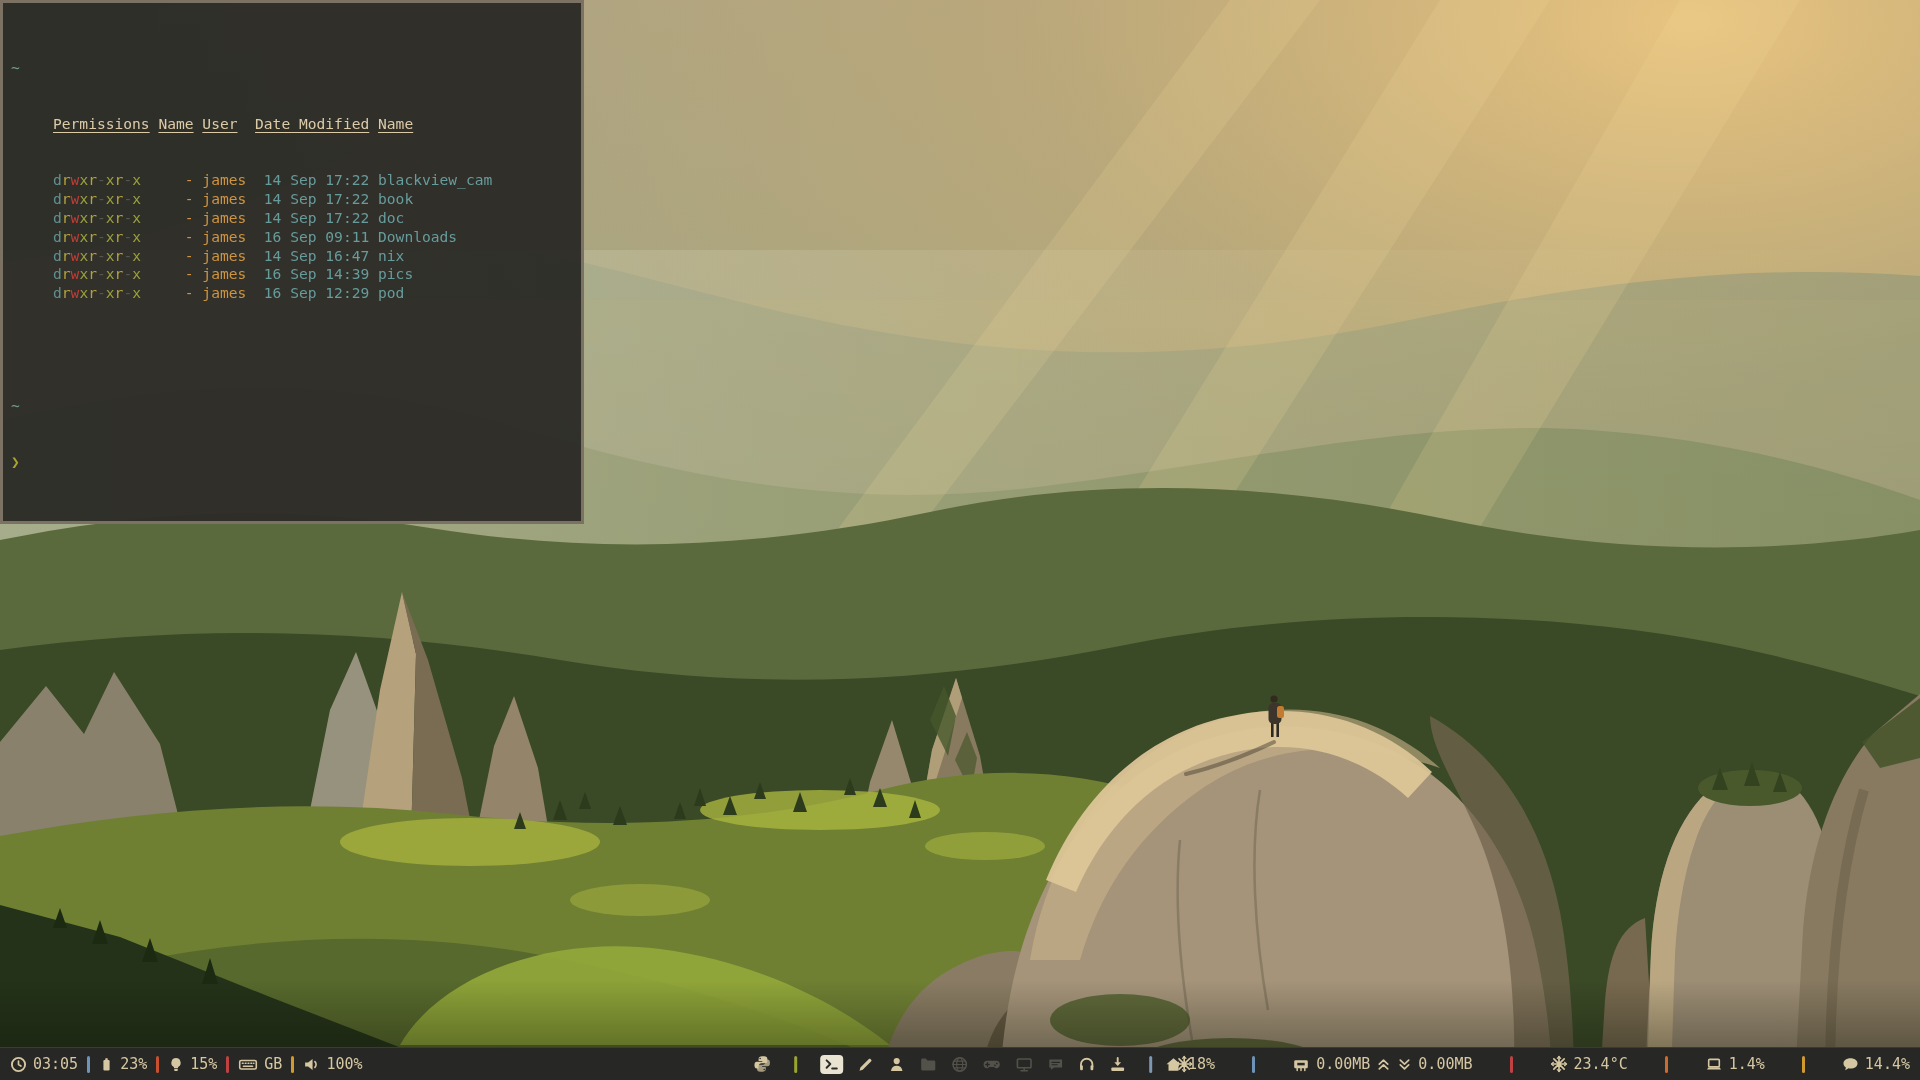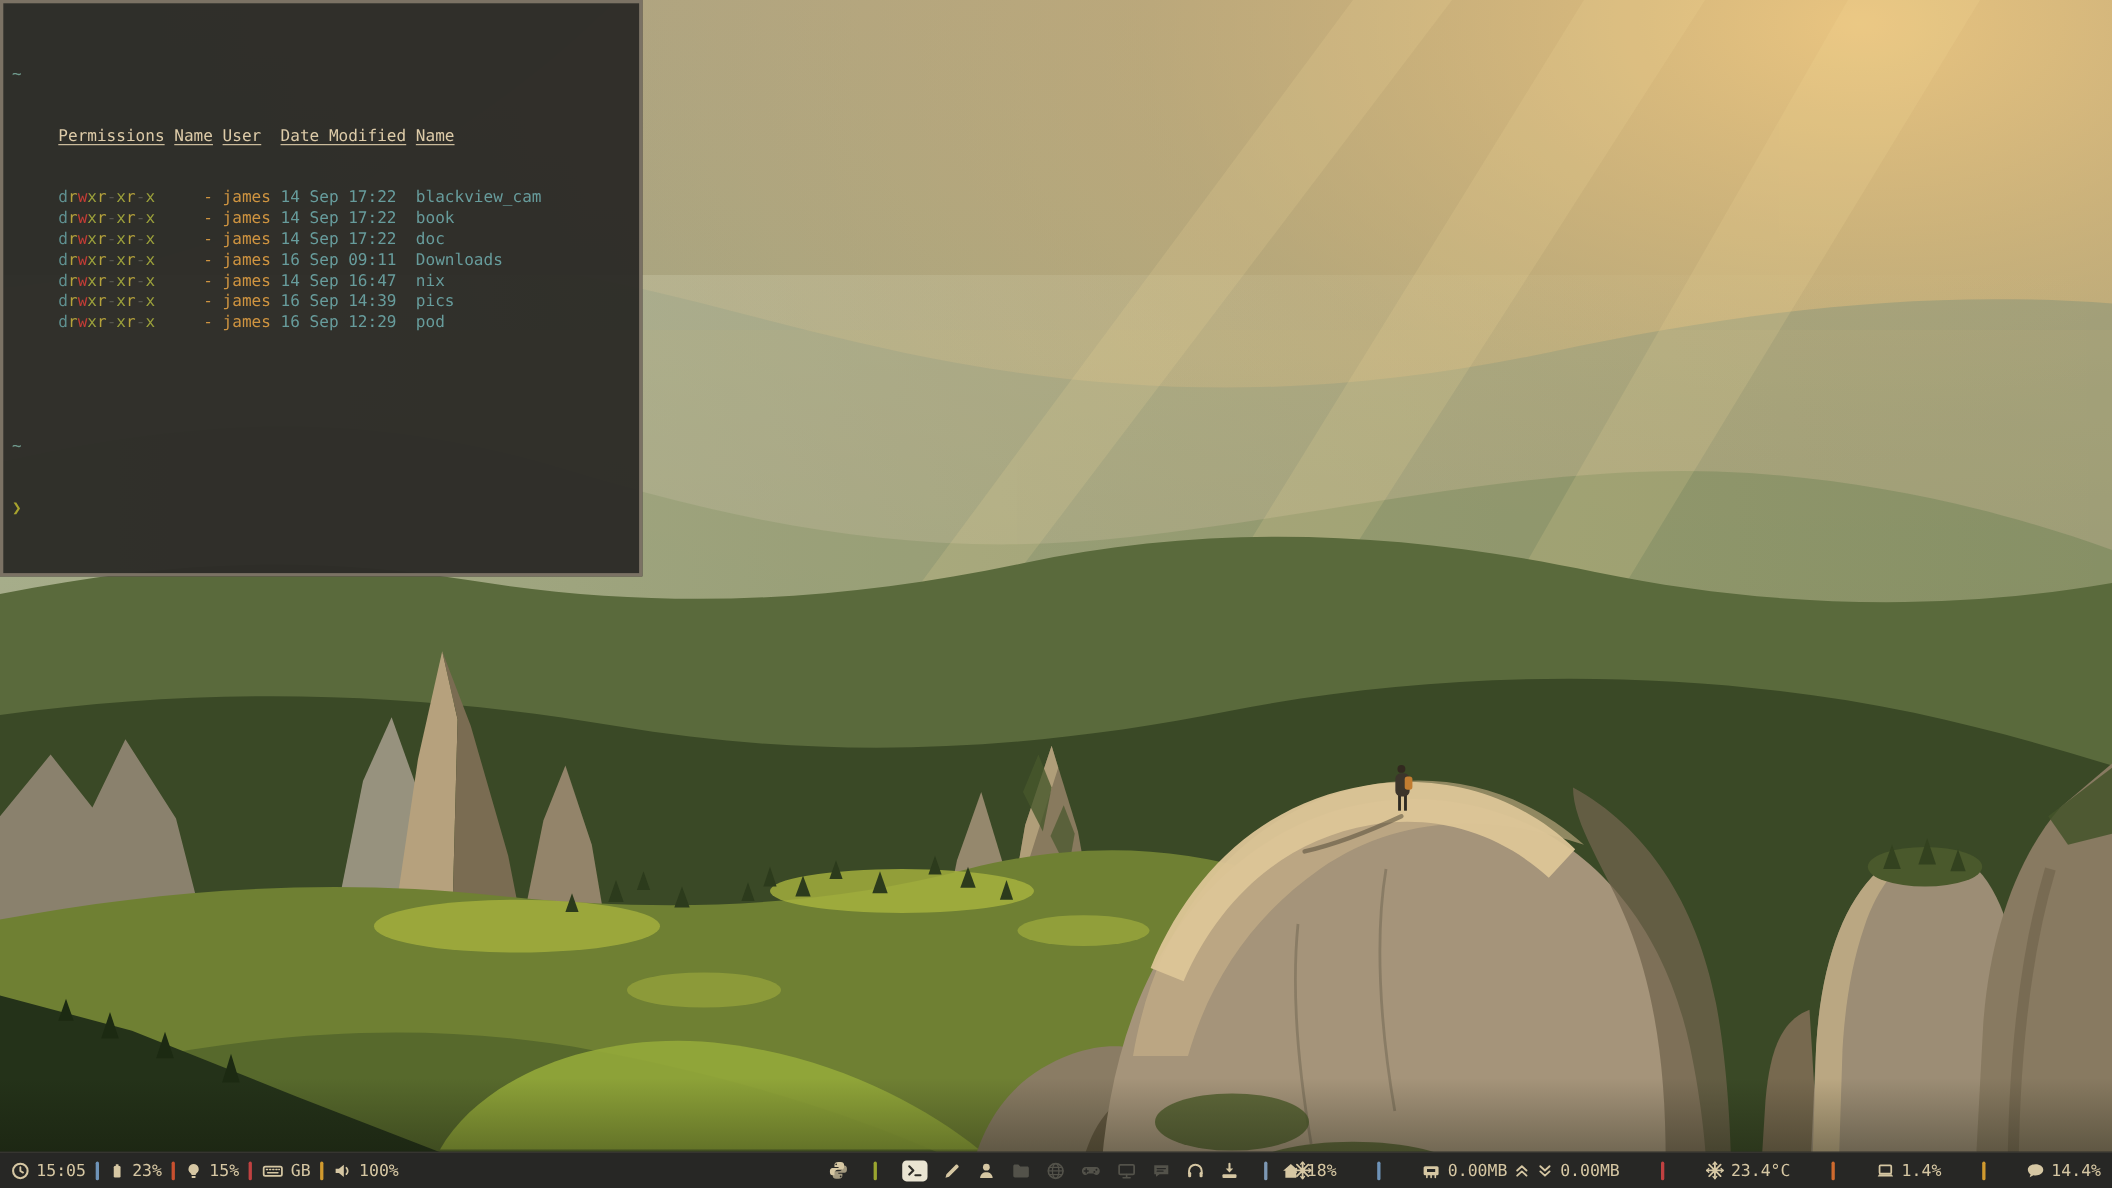--- a/index.html
+++ b/index.html
@@ -27,21 +27,21 @@
   }
   .tline { height: 18.8px; white-space: pre; }
   .cwd  { color: #6f9a8d; }
   .pch  { color: #a8a32e; font-weight: bold; margin-right: 1ch; }
   .cmd  { color: #6d9b9b; }
   .trow { display: flex; height: 18.8px; white-space: pre; margin-left: 42px; }
   .trow > span { display: inline-block; }
   .c-perm { width: 11ch; }
   .c-size { width: 4ch; text-align: right; margin-left: 1ch; color: #cf9440; }
   .c-user { width: 5ch; margin-left: 1ch; color: #cf9440; }
-  .c-date { width: 13ch; margin-left: 1ch; color: #679c9c; }
+  .c-date { width: 13ch; margin-left: 1ch; color: #679c9c; text-align: right; }
   .c-name { flex: 1; margin-left: 1ch; color: #679c9c; }
   .thead span {
     color: #ddcba8 !important;
     text-decoration: underline;
     text-underline-offset: 3px;
   }
   .pc-d { color: #5f9090; }
   .pc-r { color: #b5a23b; }
   .pc-w { color: #c23c35; }
   .pc-x { color: #9ba03b; }
@@ -228,21 +228,21 @@
 
   <div class="bar">
     <div class="bgroup" id="bar-left">
         <span class="module">
           <span class="icon">
             <svg width="17" height="17" viewBox="0 0 16 16">
               <circle cx="8" cy="8" r="6.2" stroke="currentColor" fill="none" stroke-linecap="round" stroke-linejoin="round" stroke-width="1.8"></circle>
               <path d="M8 4.8V8l2.3 1.4" stroke="currentColor" fill="none" stroke-linecap="round" stroke-linejoin="round" stroke-width="1.6"></path>
             </svg>
           </span>
-          <span>15:05</span>
+          <span>03:05</span>
         </span>
         <span class="sep" style="background: rgb(110, 147, 184);"></span>
         <span class="module">
           <span class="icon">
             <svg width="15" height="17" viewBox="0 0 16 16">
               <rect x="6.6" y="1.4" width="2.8" height="1.8" rx="0.5" fill="currentColor"></rect>
               <rect x="4.7" y="3.2" width="6.6" height="11.2" rx="1.2" fill="currentColor"></rect>
             </svg>
           </span>
           <span>23%</span>

